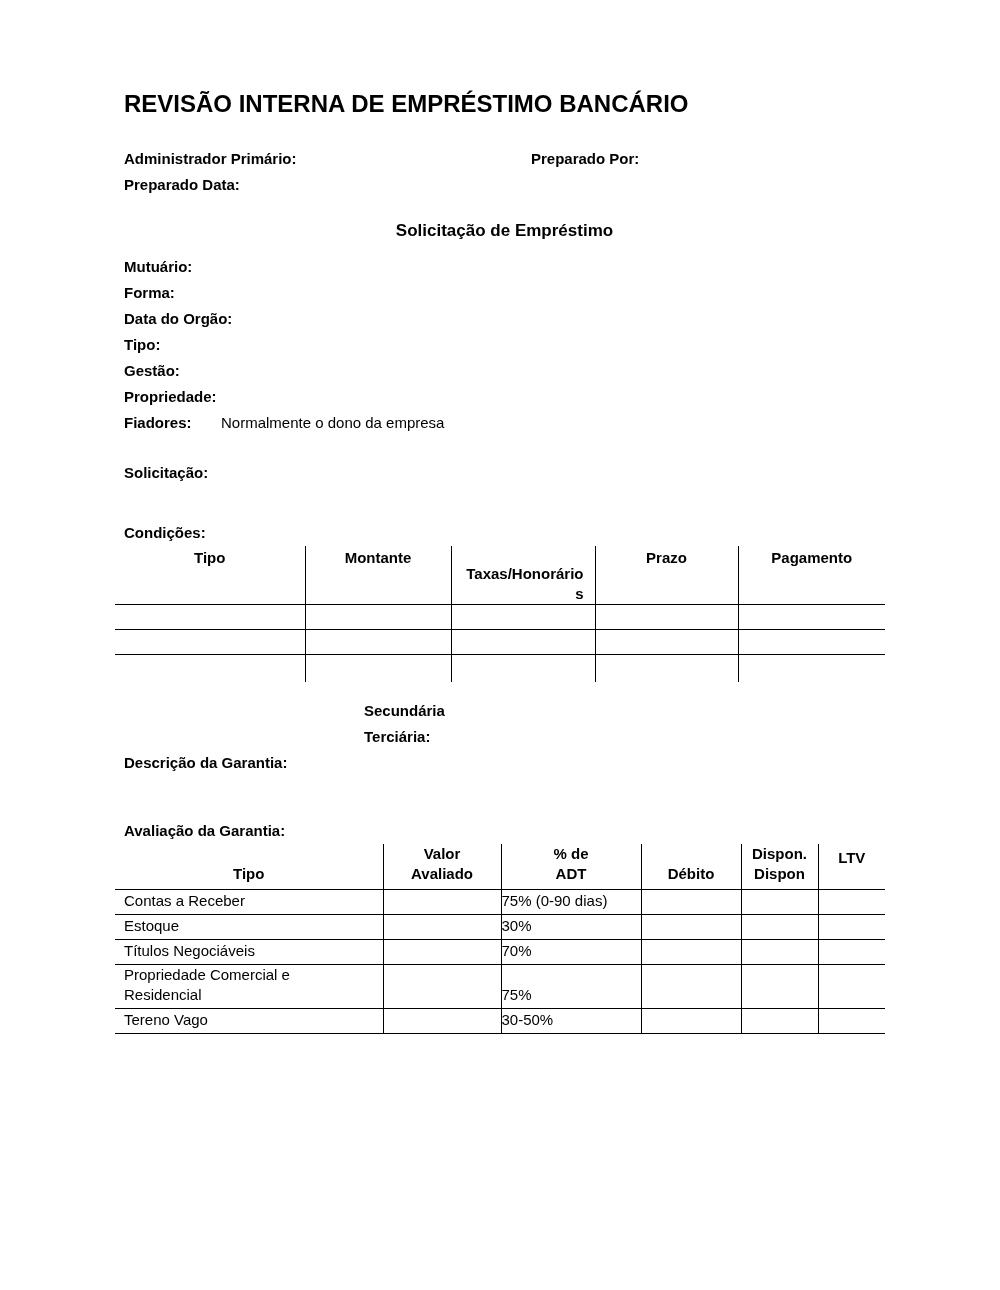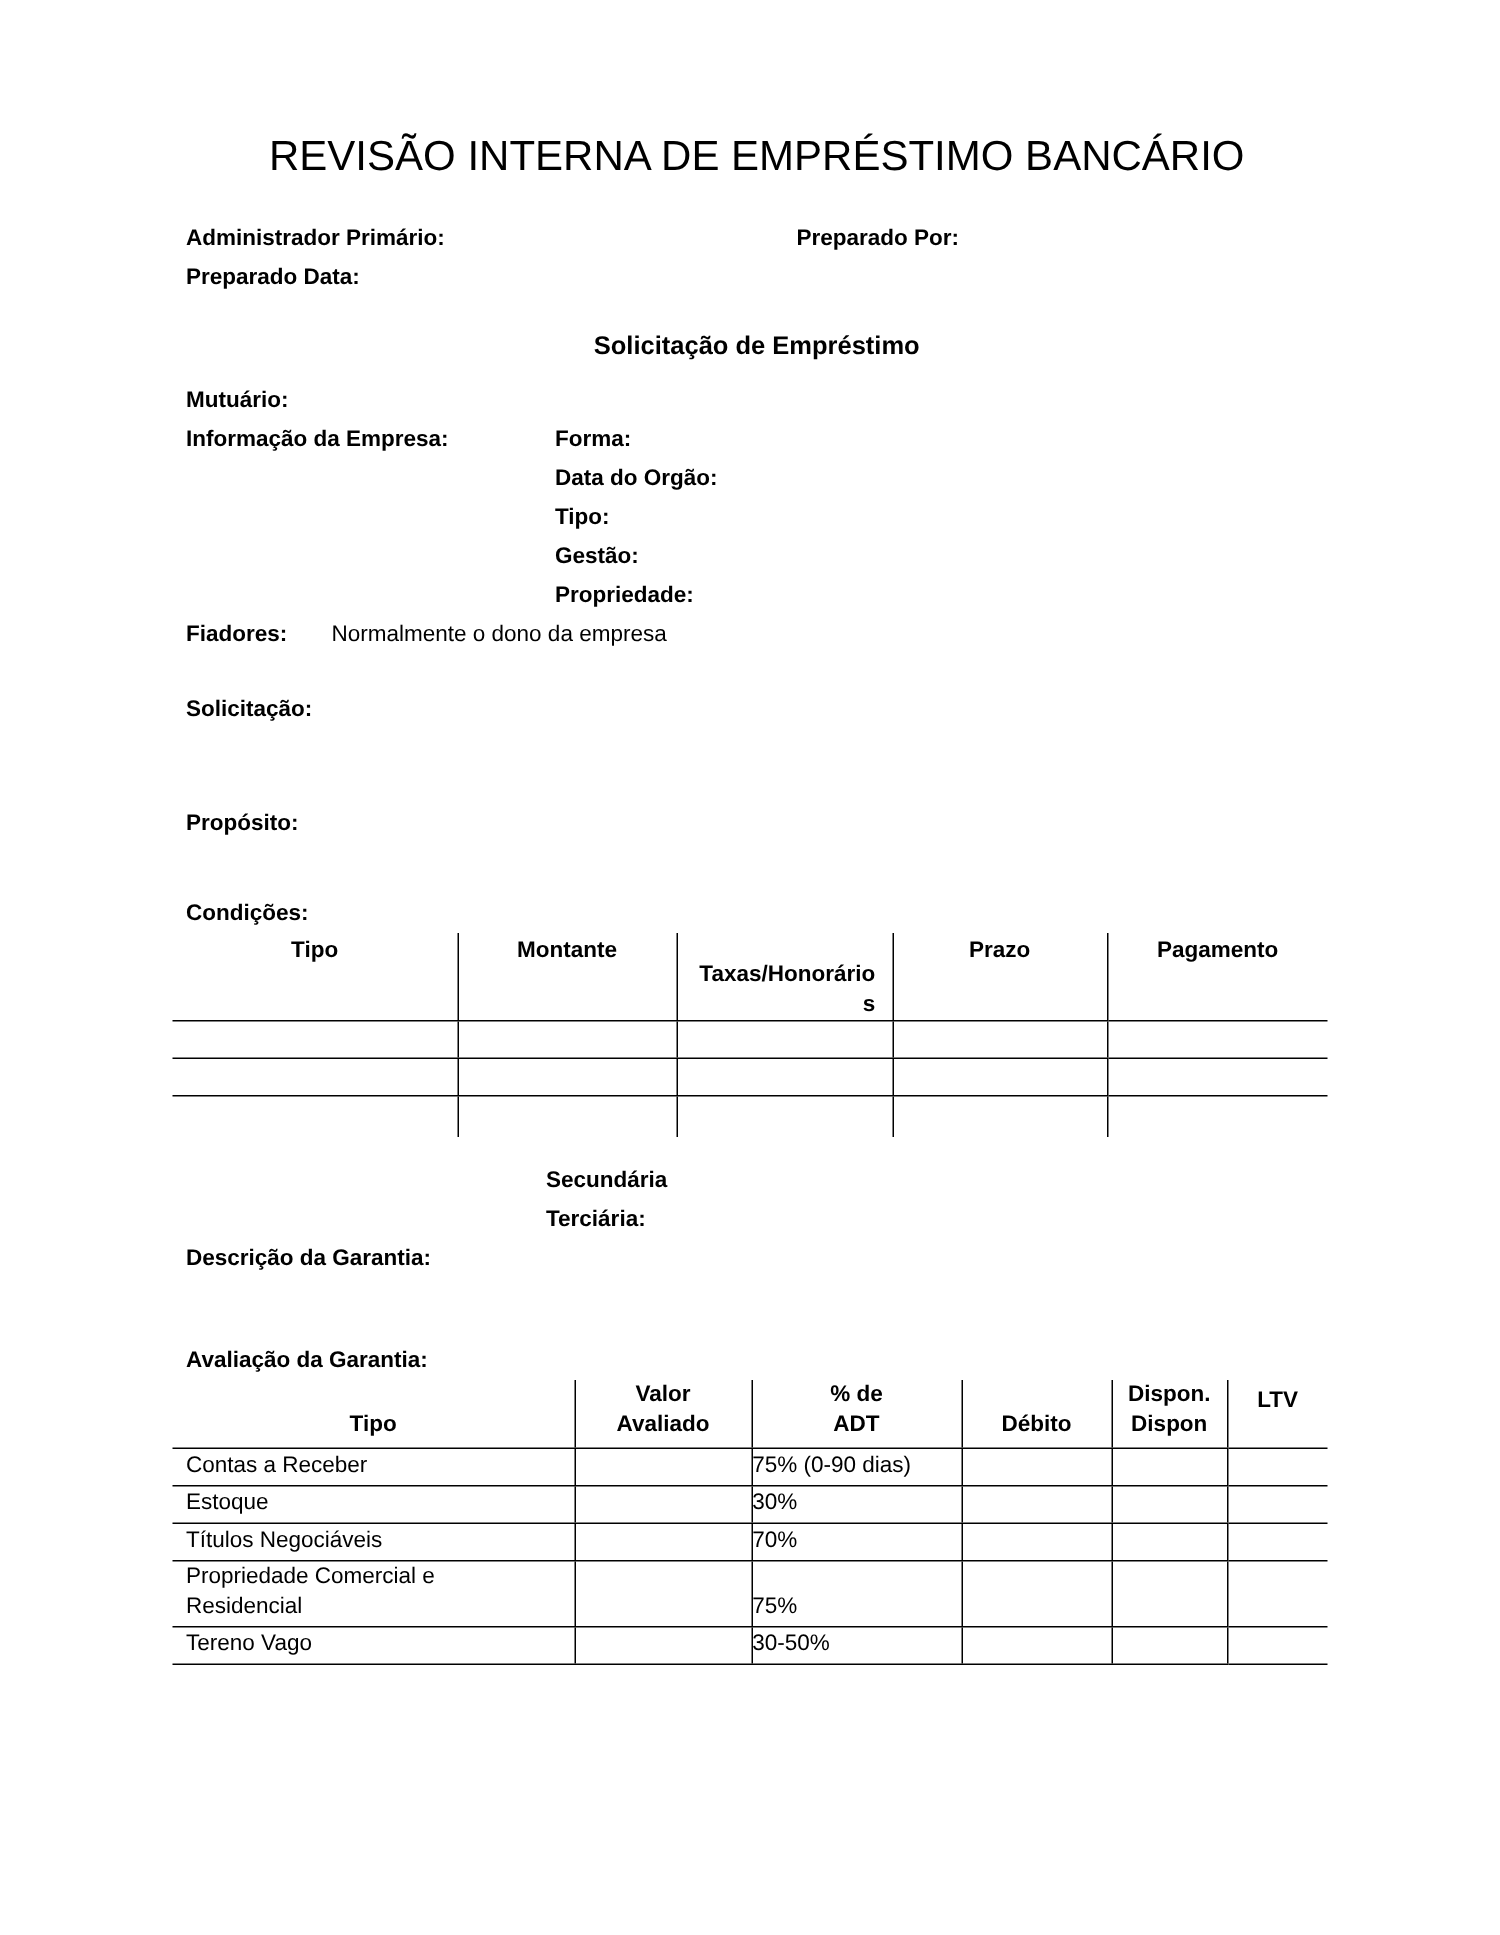--- a/index.html
+++ b/index.html
@@ -10,23 +10,22 @@
     padding: 90px 115px 0 124px;
     font-family: "Liberation Sans", sans-serif;
     font-size: 15px;
     line-height: 26px;
     color: #000;
     background: #ffffff;
     overflow: hidden;
   }
   .b { font-weight: bold; }
   .title {
-    font-size: 28px;
-    font-weight: normal;
-    text-align: center;
+    font-size: 24px;
+    font-weight: bold;
     line-height: 28px;
     margin: 0 0 28px 0;
   }
   .flex-row { display: flex; }
   .admin-left { width: 407px; }
   .section-title {
     font-size: 17px;
     font-weight: bold;
     text-align: center;
     line-height: 22px;
@@ -114,37 +113,35 @@
     <div class="b admin-left">Administrador Primário:</div>
     <div class="b">Preparado Por:</div>
   </div>
   <div class="b">Preparado Data:</div>
 
   <h2 class="section-title">Solicitação de Empréstimo</h2>
 
   <div class="b">Mutuário:</div>
 
   <div class="company-row">
-    <div class="b company-label">Informação da Empresa:</div>
     <div>
       <div class="b">Forma:</div>
       <div class="b">Data do Orgão:</div>
       <div class="b">Tipo:</div>
       <div class="b">Gestão:</div>
       <div class="b">Propriedade:</div>
     </div>
   </div>
 
   <div>
     <span class="b guarantor-label">Fiadores:</span><span>Normalmente o dono da empresa</span>
   </div>
 
   <div class="b mt-solic">Solicitação:</div>
 
-  <div class="b mt-prop">Propósito:</div>
 
   <div class="b mt-cond">Condições:</div>
 
   <table class="cond-table">
     <colgroup>
       <col style="width:190px">
         <col style="width:146px">
         <col style="width:144px">
         <col style="width:143px">
         <col style="width:147px">

